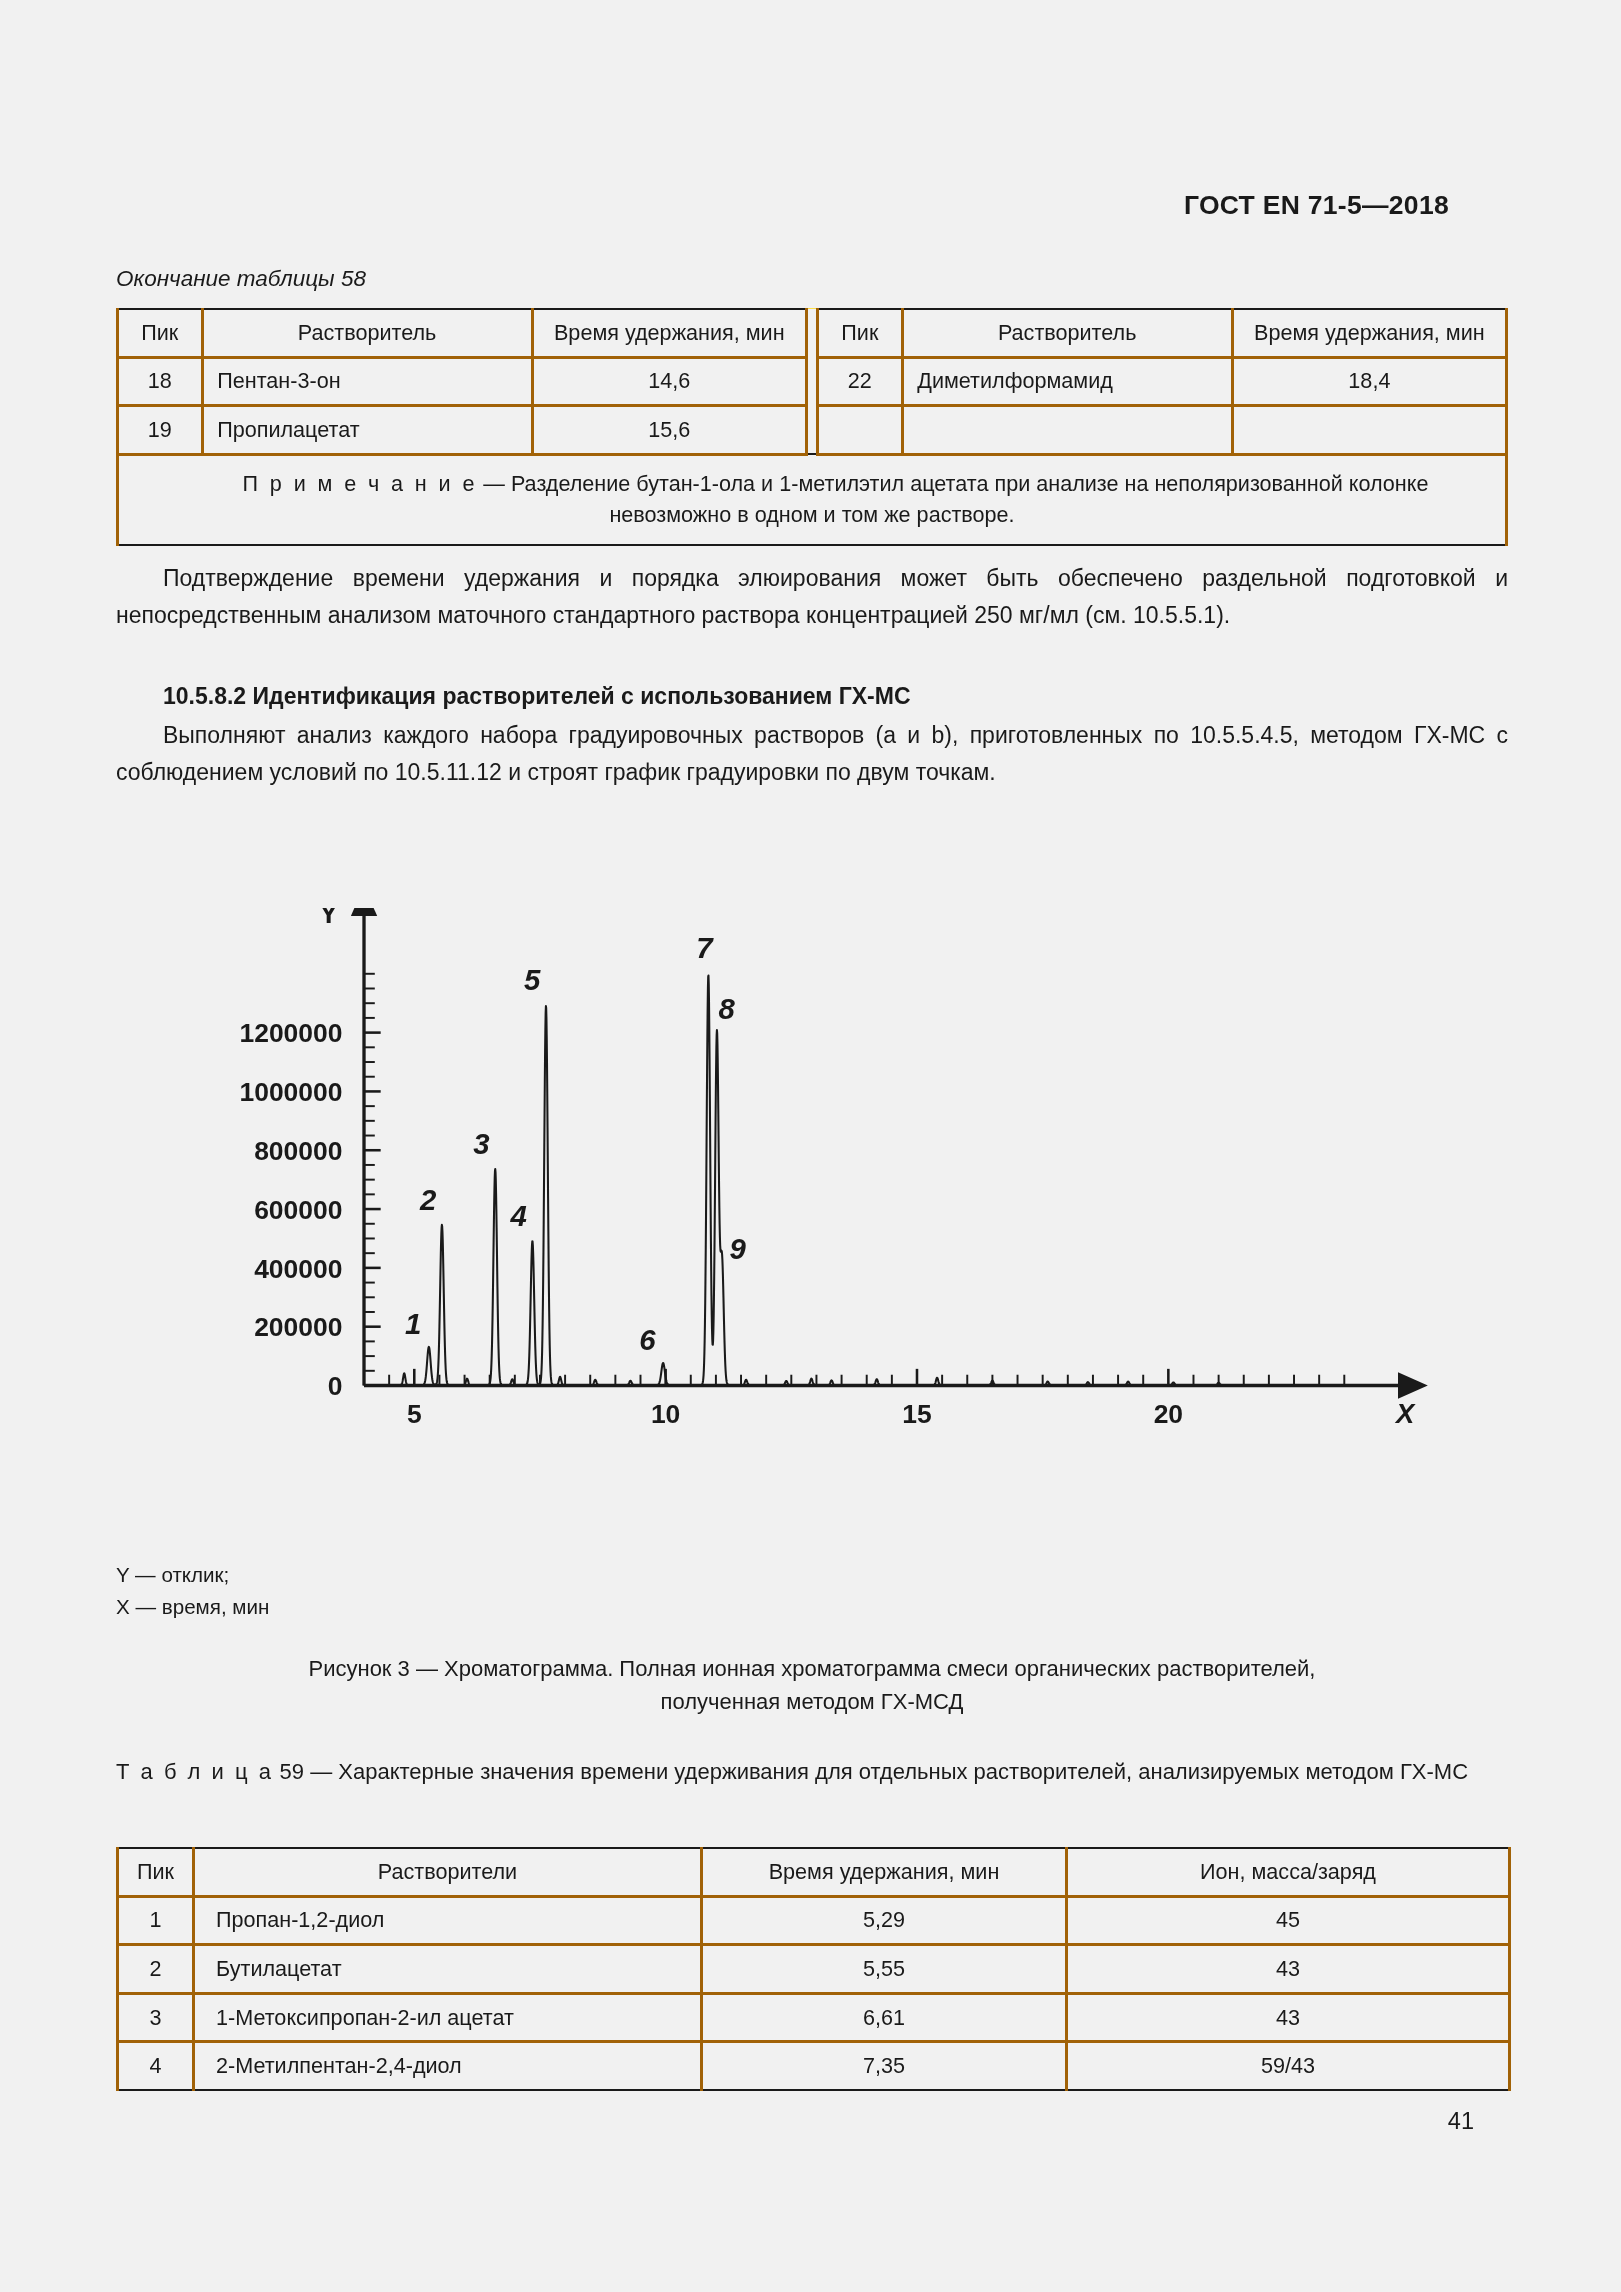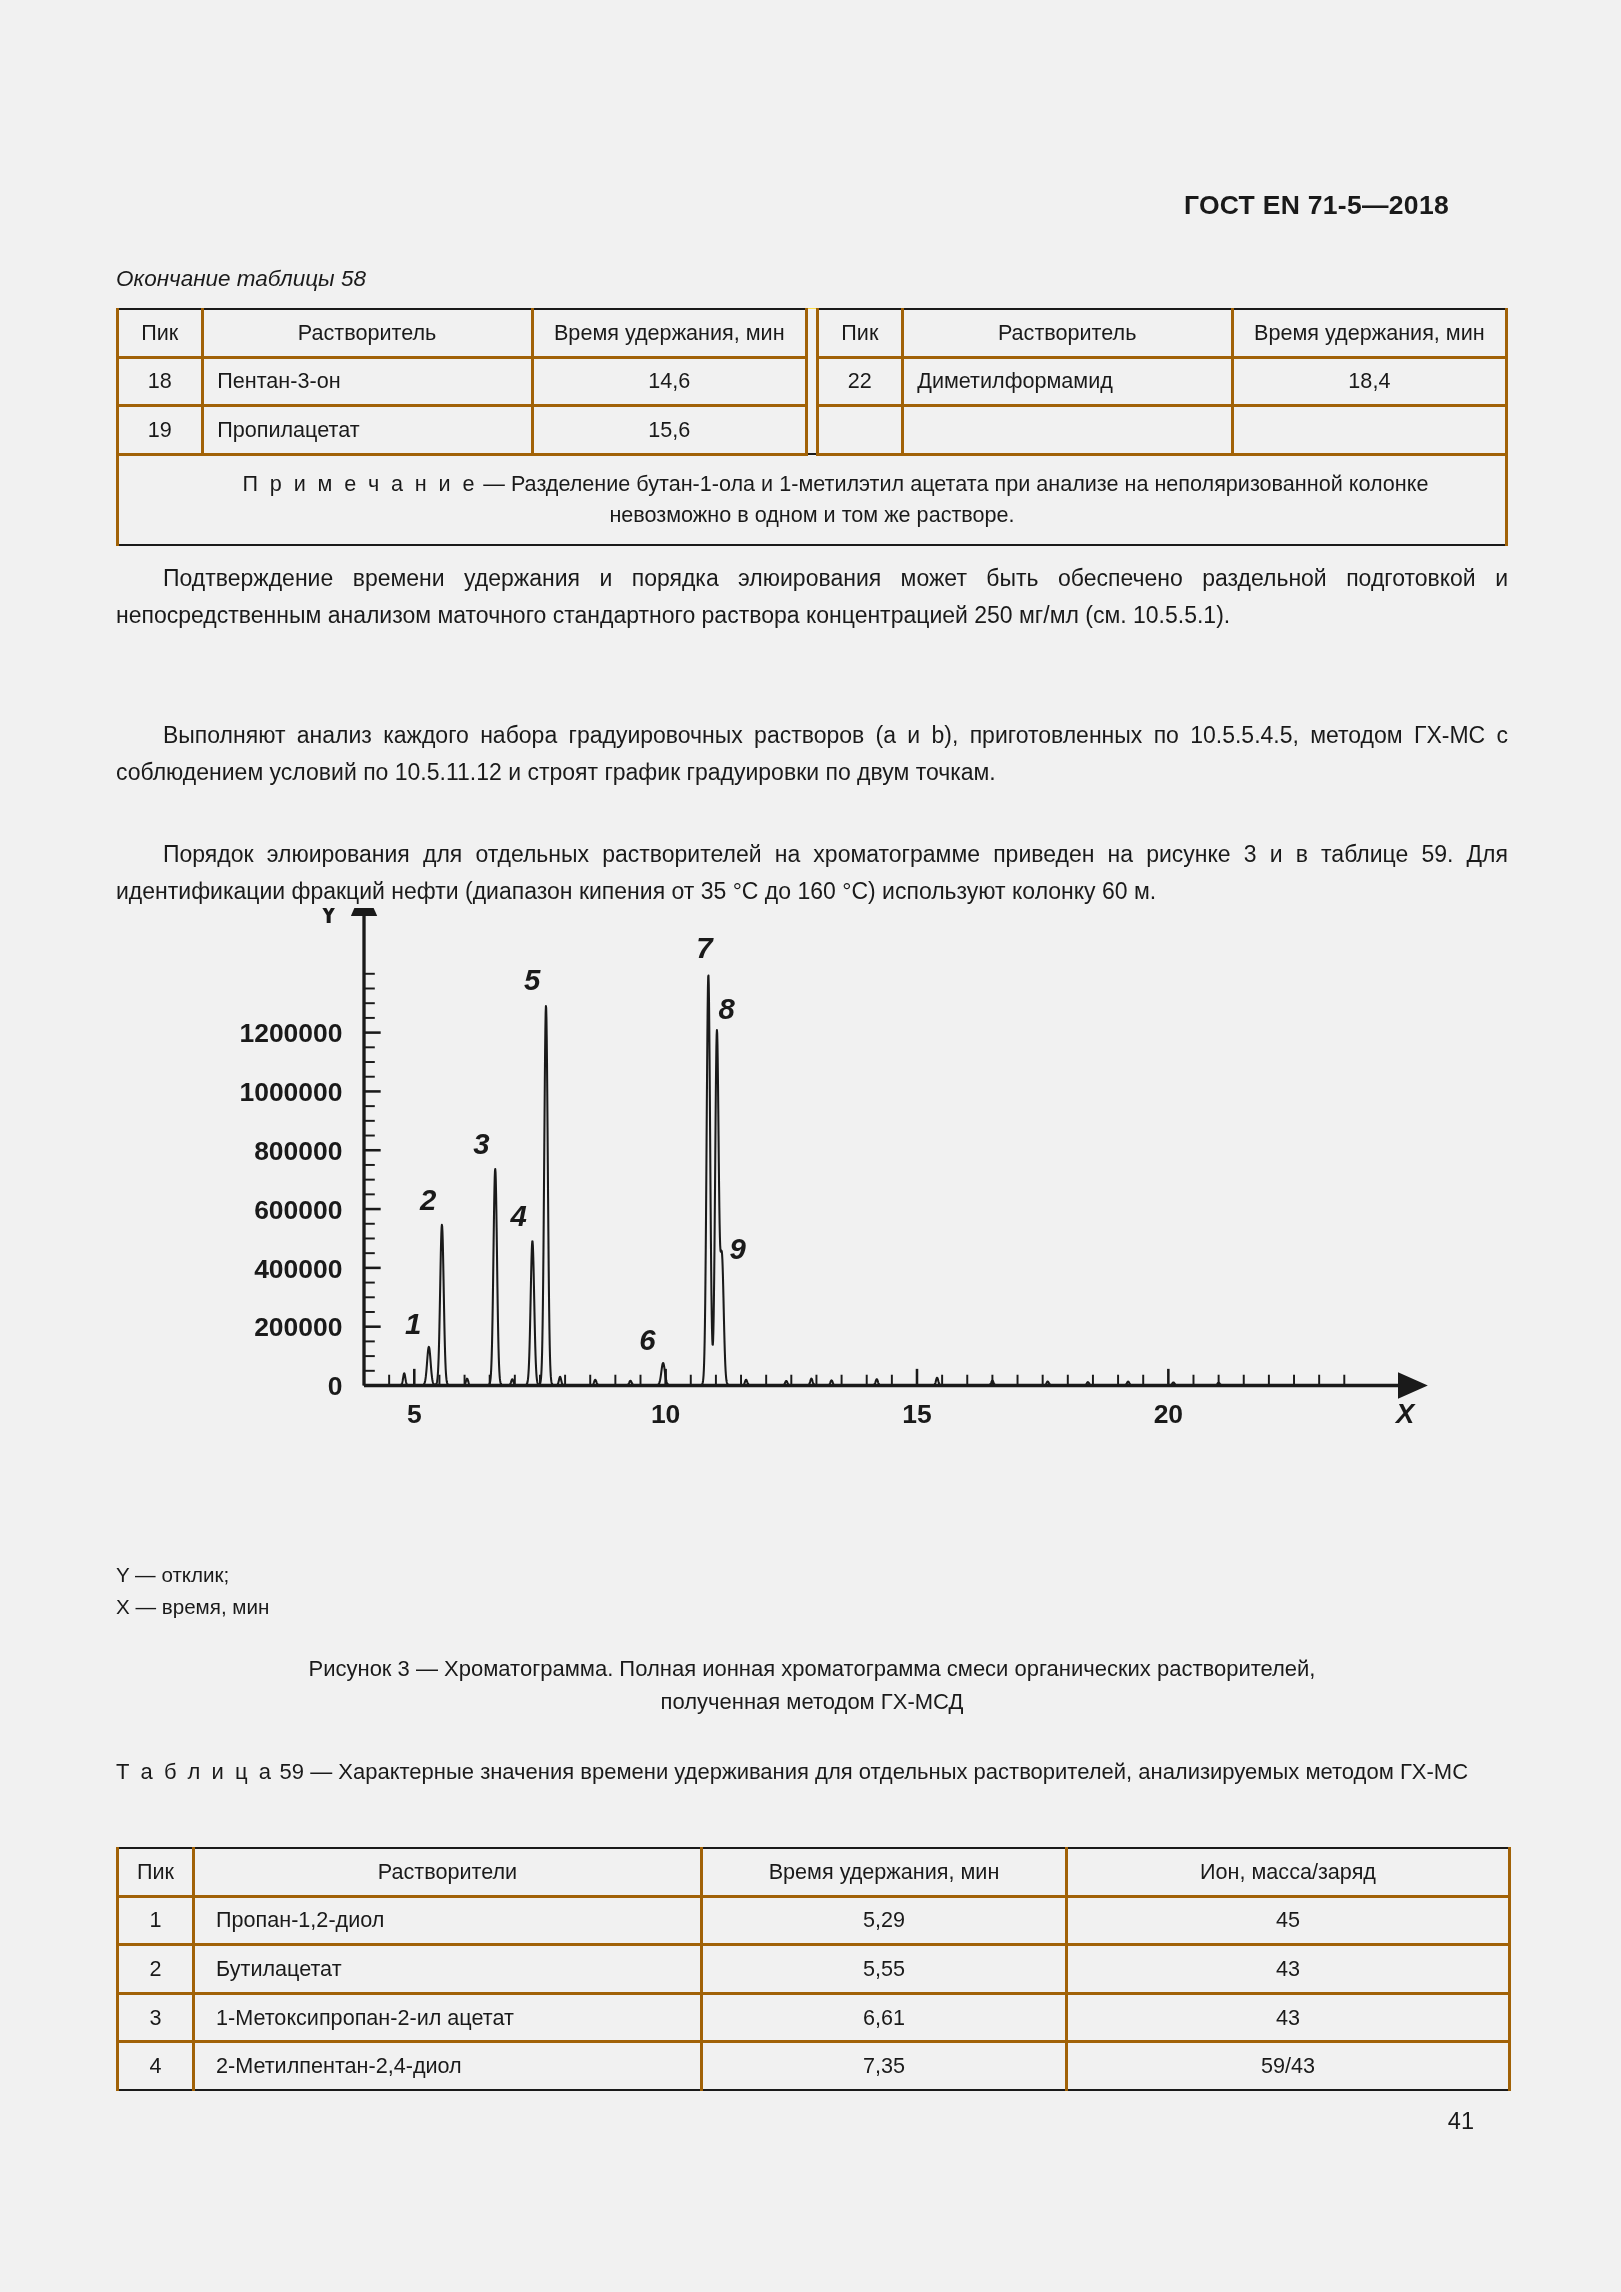--- a/index.html
+++ b/index.html
@@ -205,28 +205,28 @@
           <span>—  Разделение бутан-1-ола и 1-метилэтил ацетата при анализе на неполяризованной колонке невозможно в одном и том же растворе.</span>
         </td>
       </tr>
     </tbody>
   </table>
 
   <div class="para" style="top:515px">
     <span class="ind"></span><span>Подтверждение времени удержания и порядка элюирования может быть обеспечено раздельной подготовкой и непосредственным анализом маточного стандартного раствора концентрацией 250 мг/мл (см. 10.5.5.1).</span>
   </div>
 
+  <div class="para" style="top:633px">
+    <span class="ind"></span><span class="bold">10.5.8.2 Идентификация растворителей с использованием ГХ-МС</span>
+  </div>
 
   <div class="para" style="top:672px">
     <span class="ind"></span><span>Выполняют анализ каждого набора градуировочных растворов (a и b), приготовленных по 10.5.5.4.5, методом ГХ-МС с соблюдением условий по 10.5.11.12 и строят график градуировки по двум точкам.</span>
   </div>
 
-  <div class="para" style="top:791px">
-    <span class="ind"></span><span>Порядок элюирования для отдельных растворителей на хроматограмме приведен на рисунке 3 и в таблице 59. Для идентификации фракций нефти (диапазон кипения от 35 °C до 160 °C) используют колонку 60 м.</span>
-  </div>
 
   <div class="figure-wrap">
     <svg id="chrom" width="1392" height="608" viewBox="0 0 1420 620" font-family="Liberation Sans, sans-serif">
       <g id="chrom-axes">
           <defs>
             <marker id="ar" markerWidth="12" markerHeight="12" refX="1" refY="4" orient="auto">
               <path d="M0,0 L9,4 L0,8 z" fill="#1a1a1a"></path>
             </marker>
           </defs>
           <line x1="253" y1="487" x2="1311" y2="487" stroke="#1a1a1a" stroke-width="3.4" marker-end="url(#ar)"></line>

